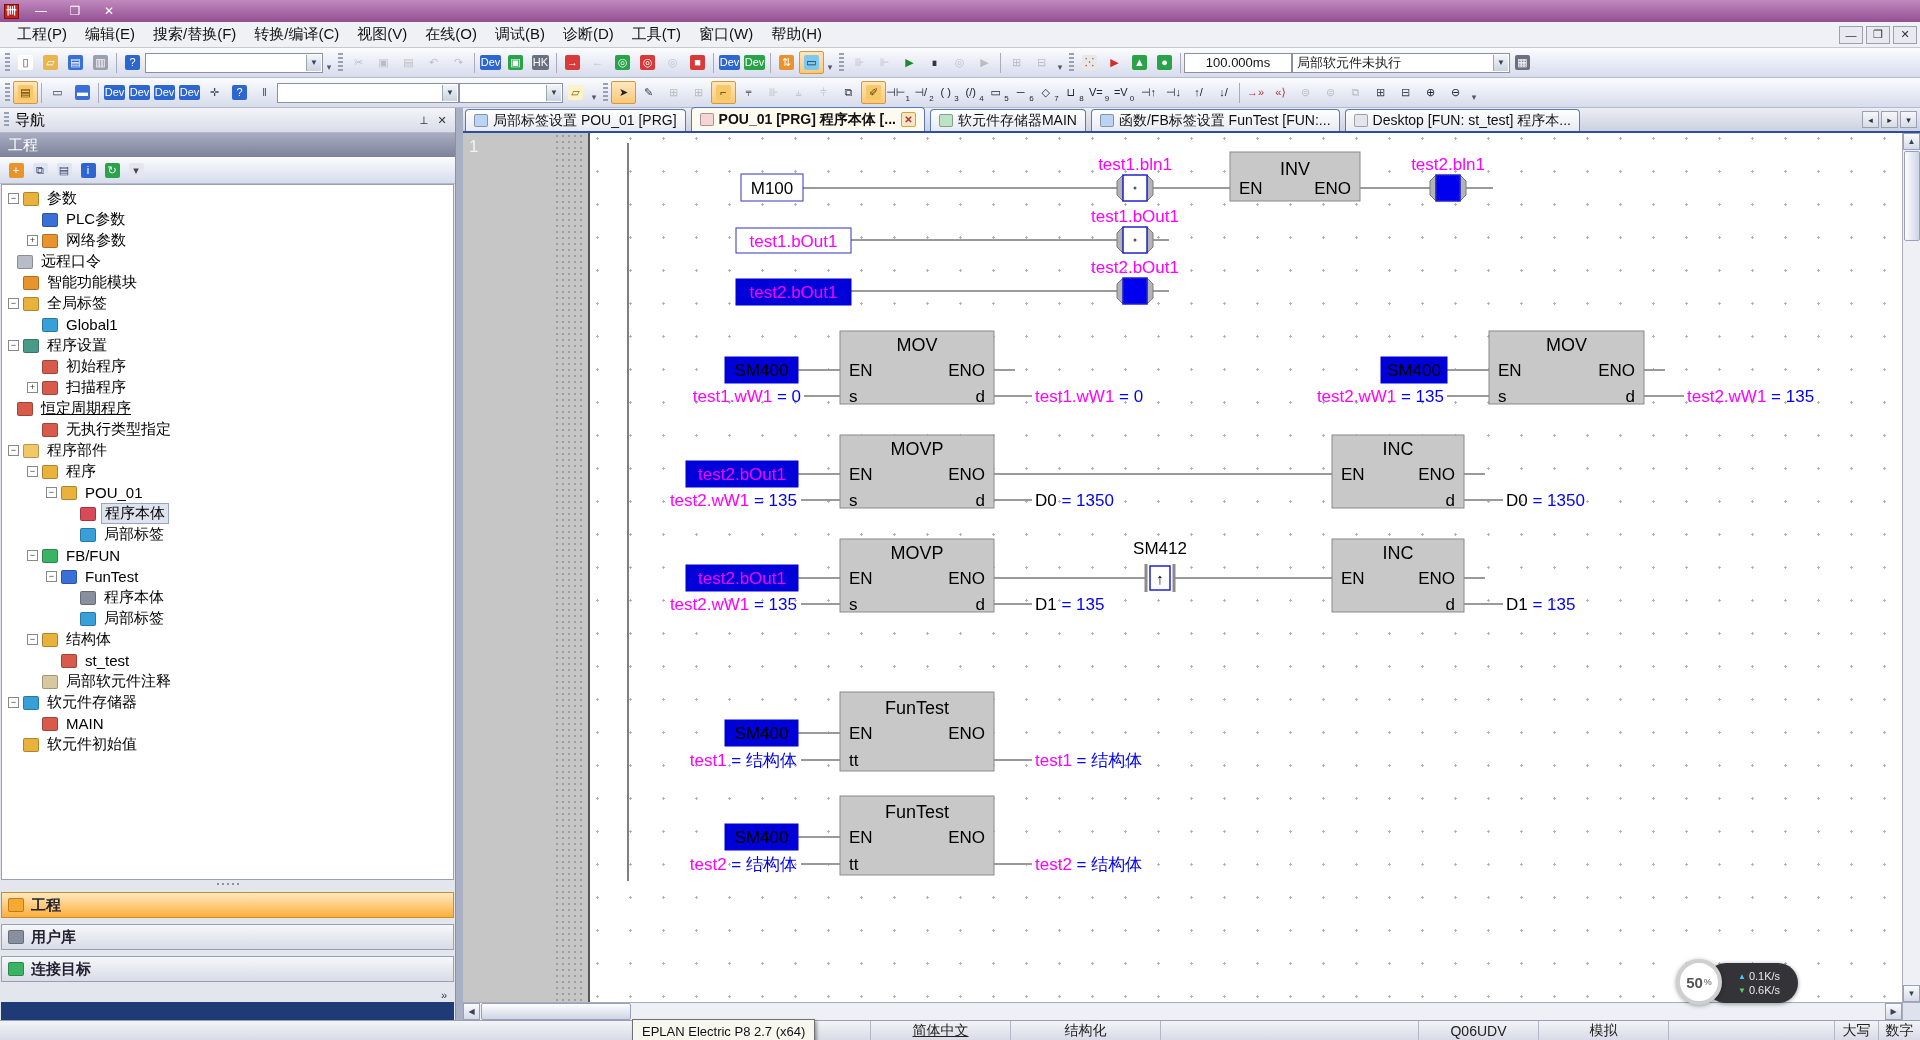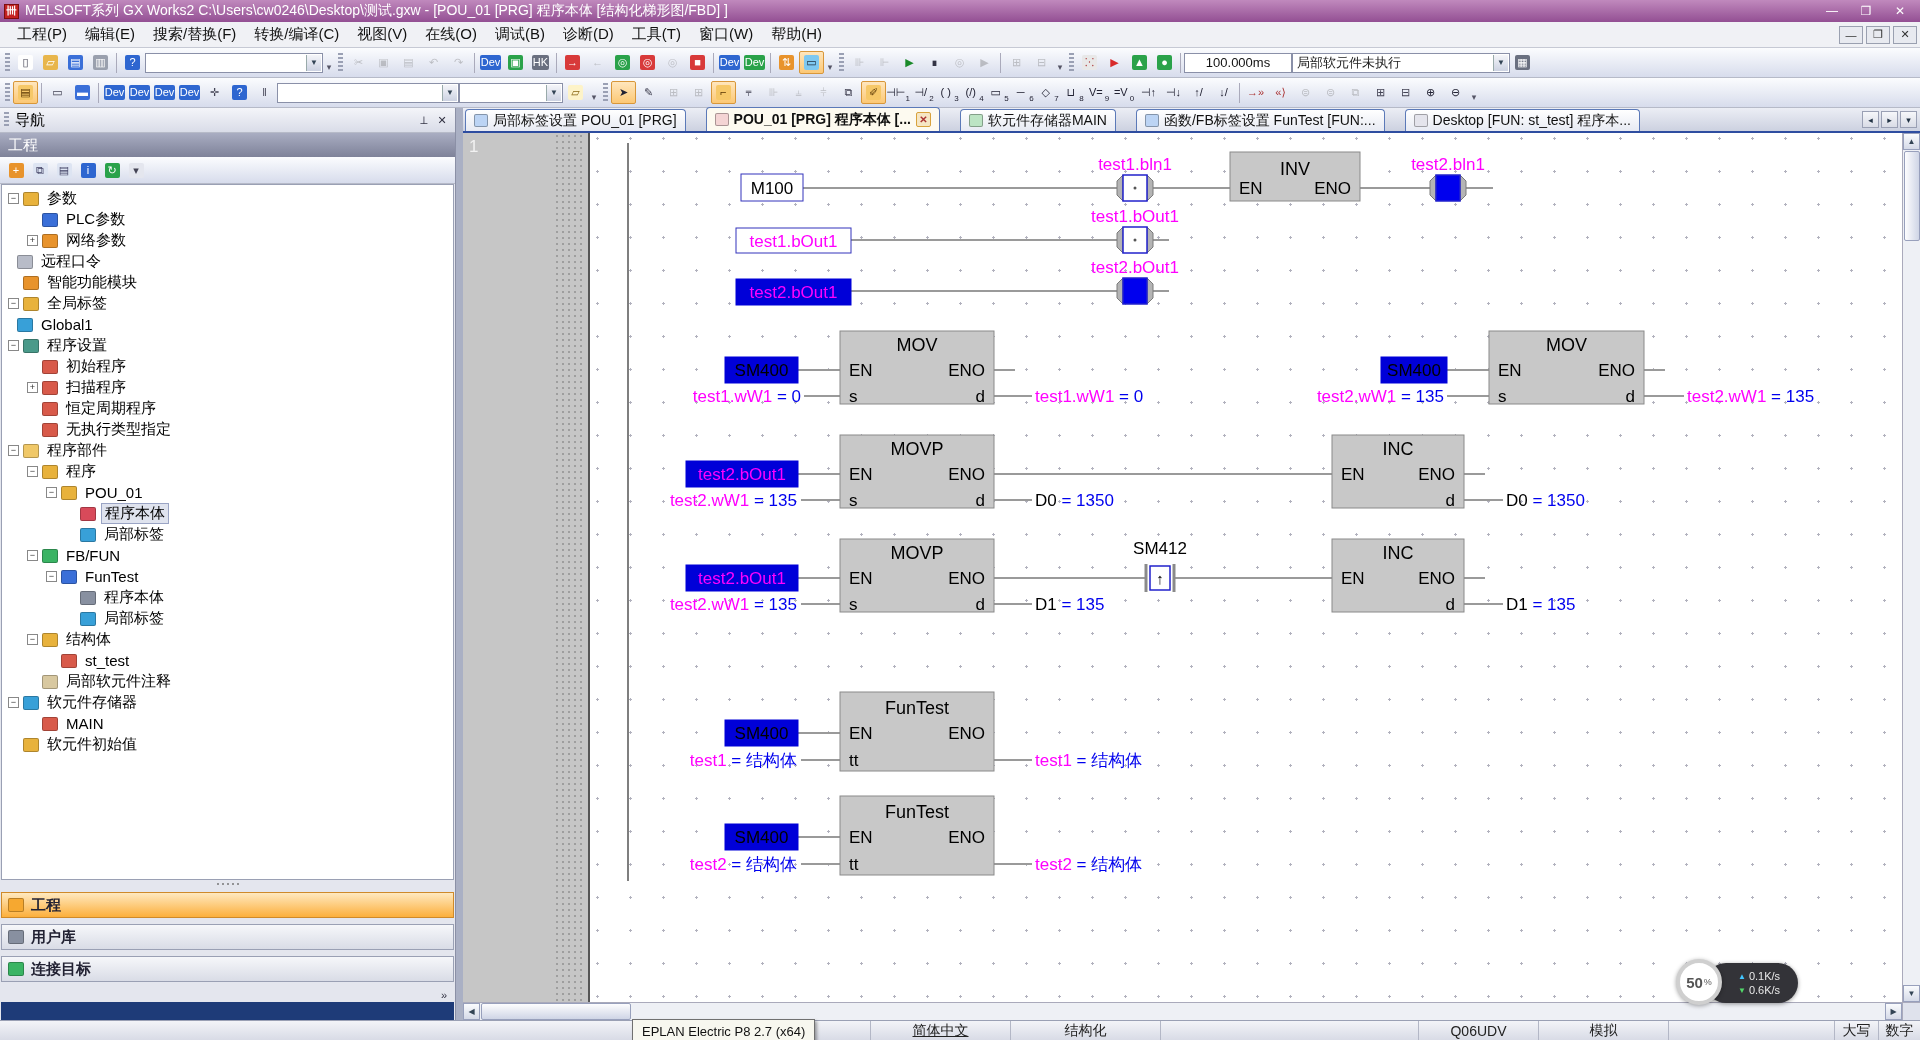--- a/index.html
+++ b/index.html
@@ -64,21 +64,21 @@
   .navbtn .ic { width:16px; height:14px; border-radius:2px; margin-right:7px; border:1px solid rgba(0,0,0,.25); }
   .navchevron { height:14px; display:flex; align-items:center; justify-content:flex-end; padding-right:8px; font-size:11px; color:#334; }
   .navy { height:18px; background:#1e3b78; margin:0 1px; }
 
   
   .wsgap { width:7px; flex:0 0 auto; }
 
   
   .editor { flex:1; display:flex; flex-direction:column; min-width:0; }
   .tabbar { height:25px; display:flex; align-items:flex-end; background:linear-gradient(#eceef5,#ccd1e0); border-bottom:2px solid #2e4da0; padding-left:2px; }
-  .tab { height:22px; display:flex; align-items:center; gap:5px; padding:8px 8px; font-size:14px; background:linear-gradient(#ffffff,#e7eaf3); border:1px solid #5b79b8; border-bottom:none; border-radius:4px 4px 0 0; margin-right:20px; white-space:nowrap; color:#111; }
+  .tab { height:22px; display:flex; align-items:center; gap:5px; padding:8px 8px; font-size:14px; background:linear-gradient(#ffffff,#e7eaf3); border:1px solid #5b79b8; border-bottom:none; border-radius:4px 4px 0 0; margin-right:5px; white-space:nowrap; color:#111; }
   .tab.active { height:24px; background:#fdfaf0; font-weight:bold; }
   .tabicon { width:14px; height:13px; border-radius:2px; border:1px solid rgba(0,0,0,.3); flex:0 0 auto; }
   .tabclose { width:15px; height:15px; border:1px solid #d8a23c; background:#f6e6c4; color:#a33; font-size:10px; display:flex; align-items:center; justify-content:center; border-radius:2px; }
   .tabnav { margin-left:auto; display:flex; gap:2px; padding:0 3px 3px 0; }
   .tabnavbtn { width:17px; height:17px; border:1px solid #9aa0b4; background:linear-gradient(#f6f7fa,#d9dce6); font-size:9px; display:flex; align-items:center; justify-content:center; color:#234; }
 
   .editorbody { flex:1; display:flex; min-height:0; }
   .canvaswrap { flex:1; position:relative; background:#fff; overflow:hidden; }
   .gutter { position:absolute; left:0; top:0; bottom:0; width:127px; background:#c6c6c6; border-right:2px solid #555; }
   .gutterdots { position:absolute; right:2px; top:0; bottom:0; width:32px;
@@ -112,21 +112,20 @@
   .speedcircle { position:absolute; left:0; top:2px; width:46px; height:46px; border-radius:50%; background:#fff; border:4px solid #cfcfcf; display:flex; align-items:center; justify-content:center; font-size:15px; font-weight:bold; color:#555; box-shadow:0 1px 4px rgba(0,0,0,.35); }
   .speedcircle small { font-size:9px; font-weight:normal; margin-left:1px; }
 </style>
 </head>
 <body>
 
 <div class="window">
 
   <div class="titlebar">
     <div class="appicon">卌</div>
-    <div class="titletext">MELSOFT系列 GX Works2 C:\Users\cw0246\Desktop\测试.gxw - [POU_01 [PRG] 程序本体 [结构化梯形图/FBD] ]</div>
     <div class="winbtns">
       <div class="winbtn">—</div>
       <div class="winbtn">❐</div>
       <div class="winbtn">✕</div>
     </div>
   </div>
 
   <div class="menubar" id="menubar">
       <div class="menuitem">工程(P)</div>
       <div class="menuitem">编辑(E)</div>
@@ -496,41 +495,41 @@
           <div class="trow" style="padding-left: 6px;">
             <span class="exp none"></span>
             <span class="ti" style="background: linear-gradient(rgb(232, 147, 44), rgb(232, 147, 44));"></span>
             <span class="tlabel">智能功能模块</span>
           </div>
           <div class="trow" style="padding-left: 6px;">
             <span class="exp">−</span>
             <span class="ti" style="background: linear-gradient(rgb(232, 178, 60), rgb(232, 178, 60));"></span>
             <span class="tlabel">全局标签</span>
           </div>
-          <div class="trow" style="">
+          <div class="trow" style="padding-left: 25px;">
             <span class="exp none"></span>
             <span class="ti" style="background: linear-gradient(rgb(56, 160, 216), rgb(56, 160, 216));"></span>
             <span class="tlabel">Global1</span>
           </div>
           <div class="trow" style="padding-left: 6px;">
             <span class="exp">−</span>
             <span class="ti" style="background: linear-gradient(rgb(74, 154, 138), rgb(74, 154, 138));"></span>
             <span class="tlabel">程序设置</span>
           </div>
           <div class="trow" style="padding-left: 25px;">
             <span class="exp none"></span>
             <span class="ti" style="background: linear-gradient(rgb(216, 90, 74), rgb(216, 90, 74));"></span>
             <span class="tlabel">初始程序</span>
           </div>
           <div class="trow" style="padding-left: 25px;">
             <span class="exp">+</span>
             <span class="ti" style="background: linear-gradient(rgb(216, 90, 74), rgb(216, 90, 74));"></span>
             <span class="tlabel">扫描程序</span>
           </div>
-          <div class="trow" style="padding-left: 25px;">
+          <div class="trow" style=" text-decoration: underline;">
             <span class="exp none"></span>
             <span class="ti" style="background: linear-gradient(rgb(216, 90, 74), rgb(216, 90, 74));"></span>
             <span class="tlabel">恒定周期程序</span>
           </div>
           <div class="trow" style="padding-left: 25px;">
             <span class="exp none"></span>
             <span class="ti" style="background: linear-gradient(rgb(216, 90, 74), rgb(216, 90, 74));"></span>
             <span class="tlabel">无执行类型指定</span>
           </div>
           <div class="trow" style="padding-left: 6px;">

